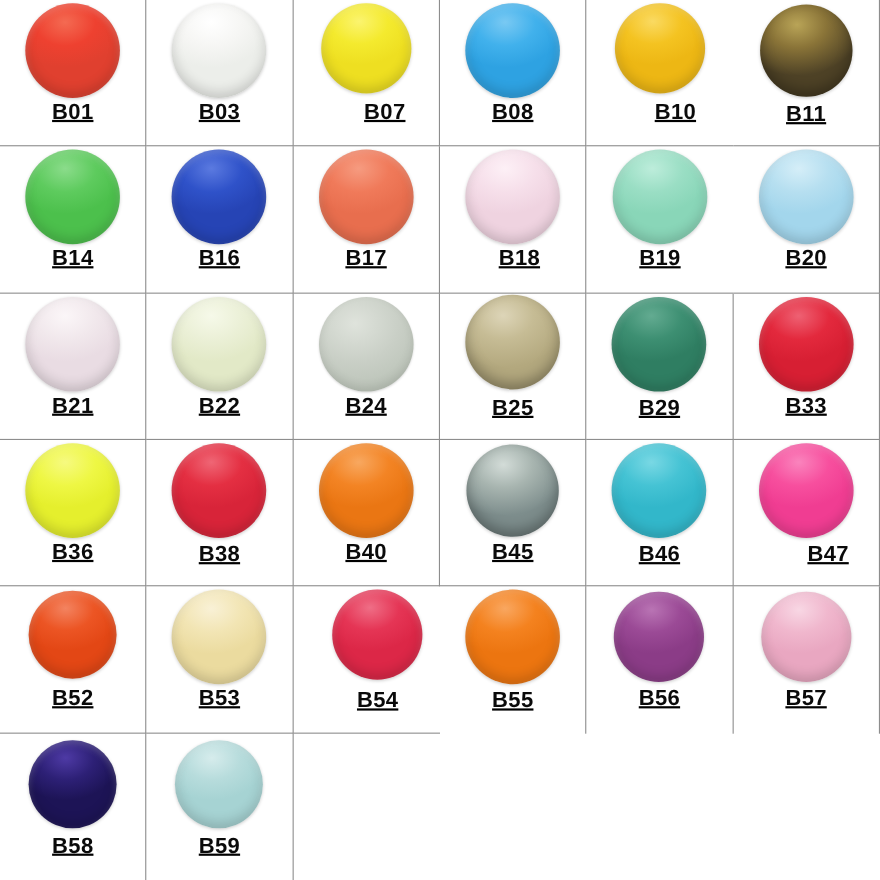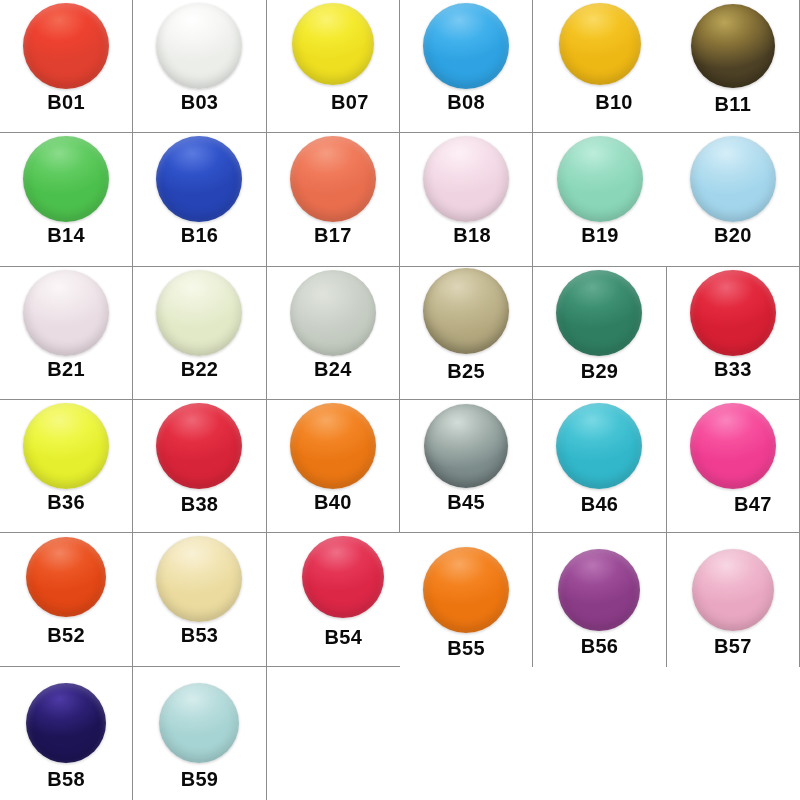--- a/index.html
+++ b/index.html
@@ -16,34 +16,35 @@
     overflow: hidden;
   }
 
   #swatch-grid {
     width: 800px;
     height: 800px;
     display: grid;
     grid-template-columns: repeat(6, 1fr);
     grid-template-rows: repeat(6, 1fr);
     background: #ffffff;
+    text-decoration: underline;
   }
 
   .cell {
     position: relative;
     border-right: 1px solid #8d8d8d;
     border-bottom: 1px solid #8d8d8d;
     display: flex;
     flex-direction: column;
     align-items: center;
     justify-content: flex-start;
     overflow: hidden;
   }
   .cell.col-last { border-right: none; }
-  .cell.row-last { border-bottom: none; justify-content: center; }
+  .cell.row-last { border-bottom: none; }
   .cell.empty { }
 
   .swatch-wrap {
     width: 100%;
     height: 92px;
     display: flex;
     align-items: center;
     justify-content: center;
     position: relative;
   }

